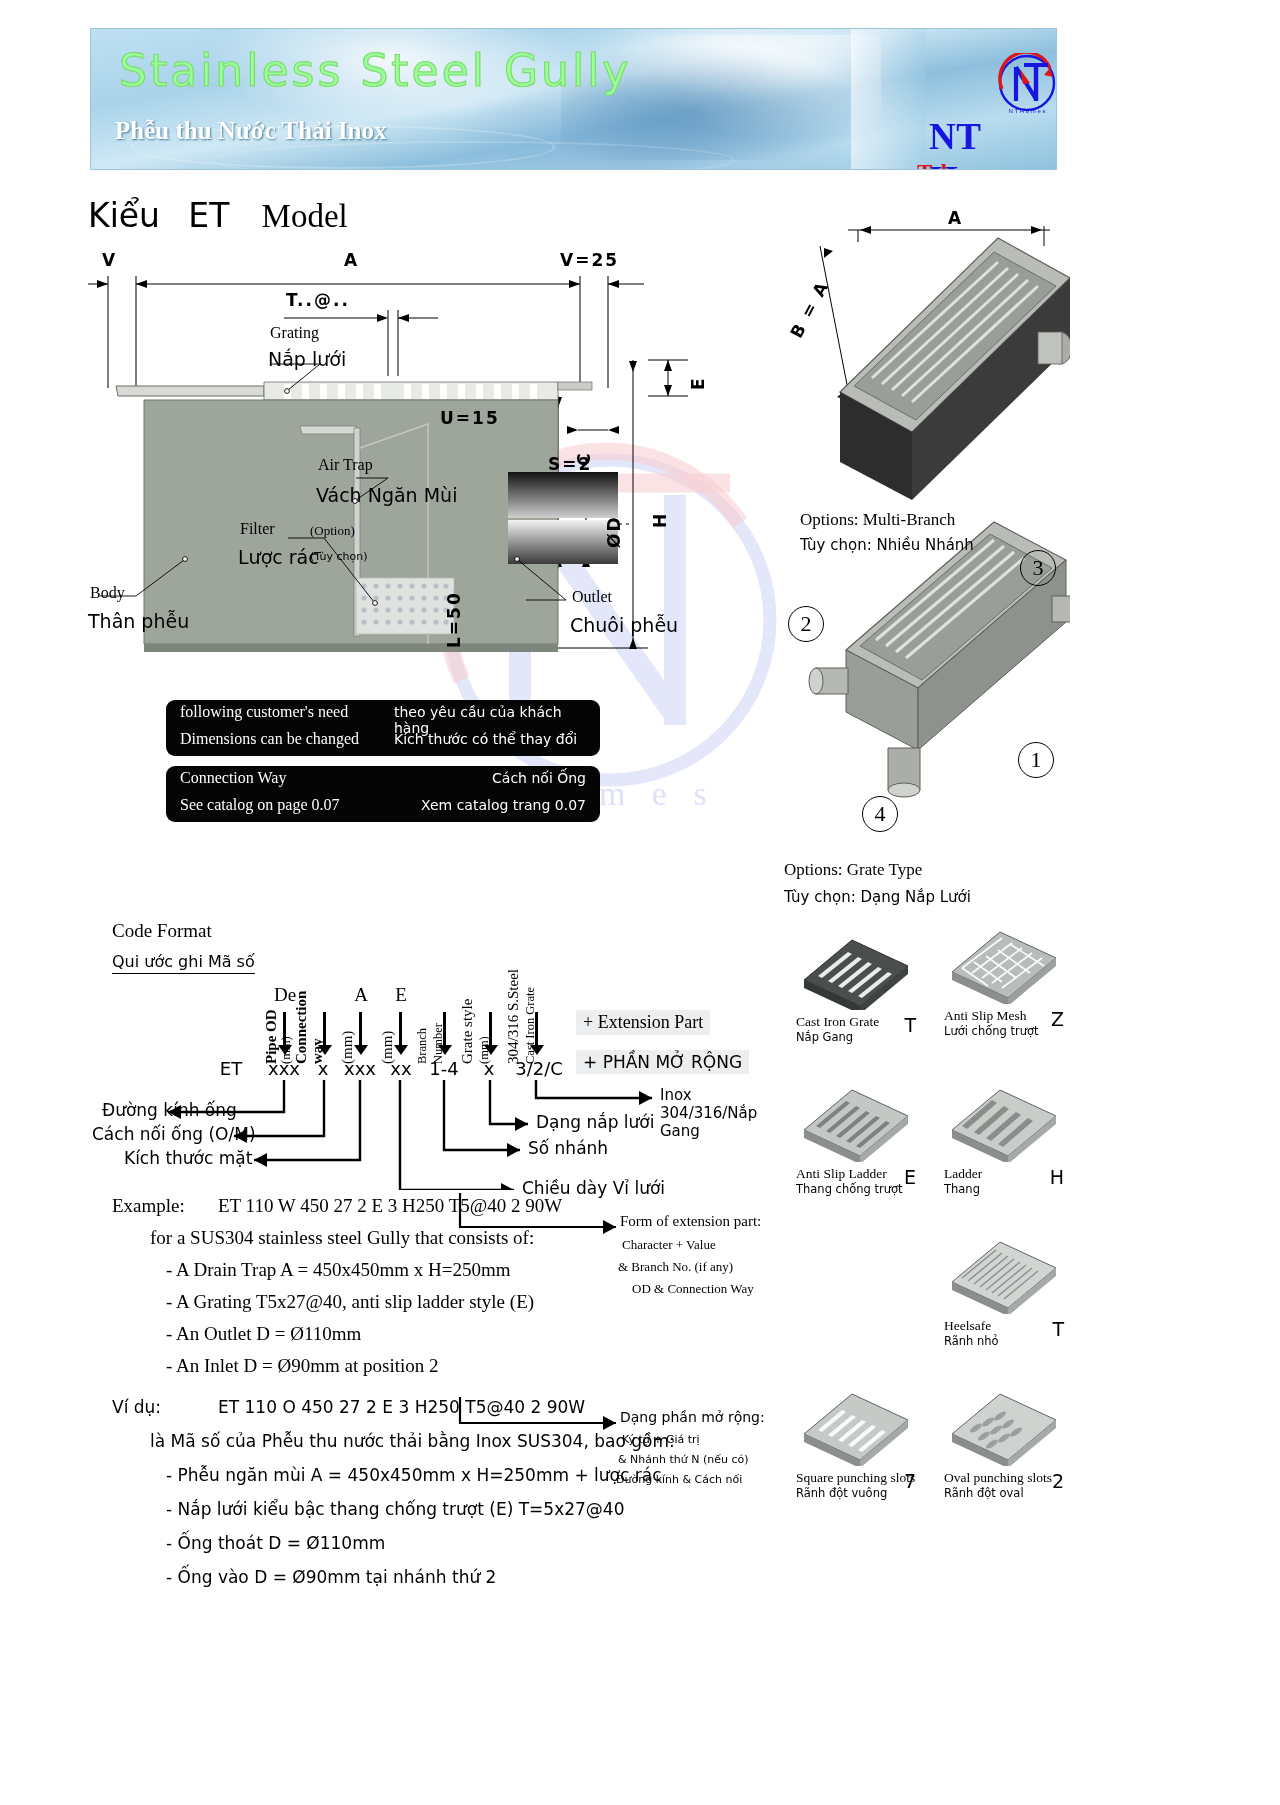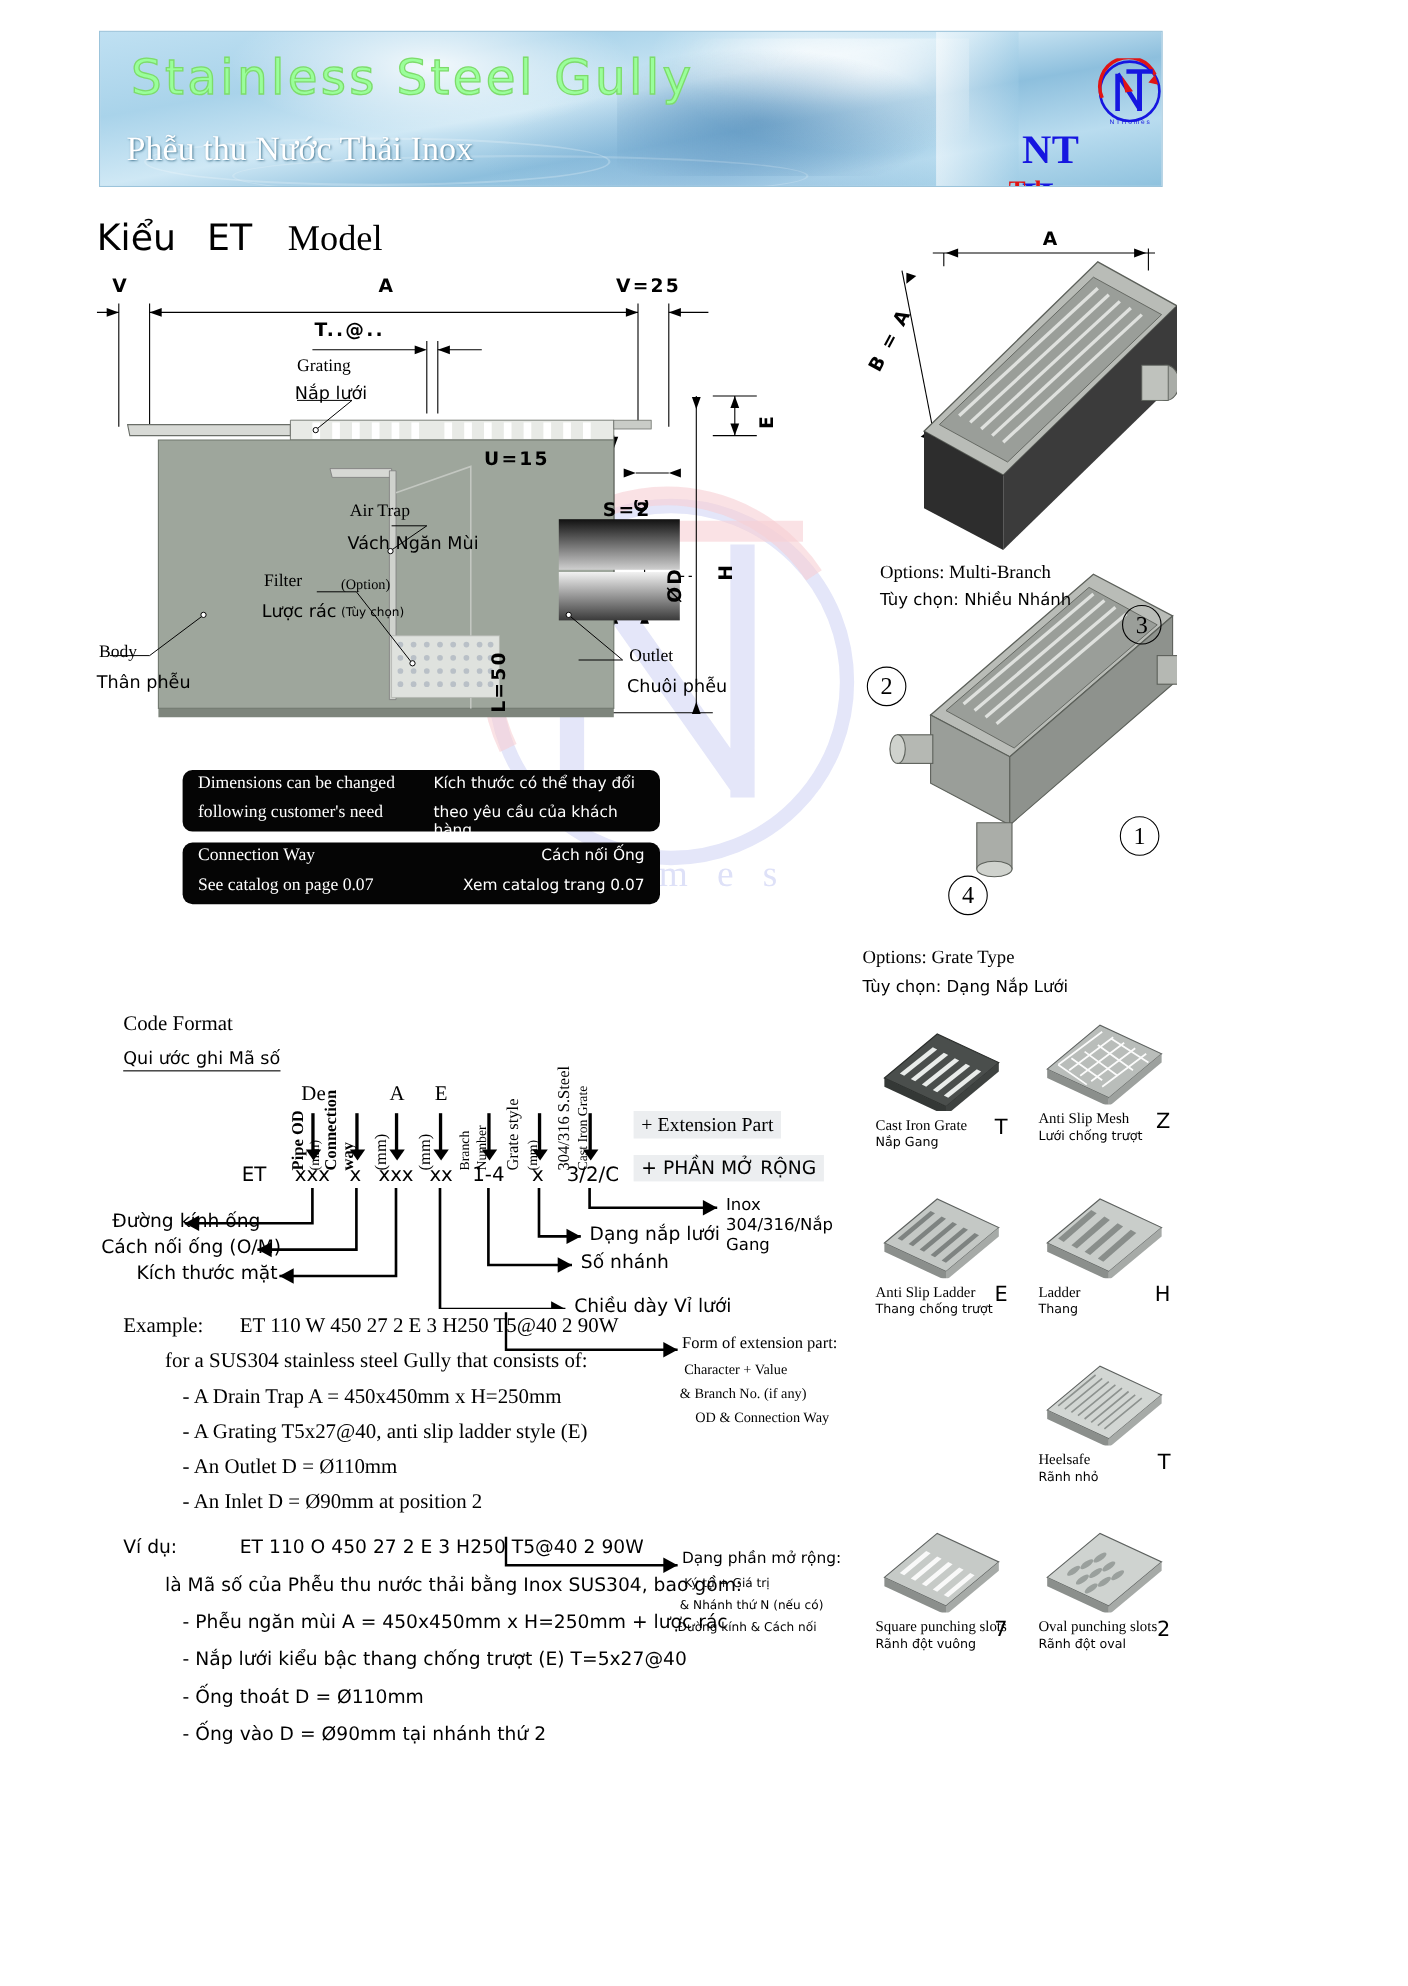--- a/index.html
+++ b/index.html
@@ -18,38 +18,38 @@
   .bn-splash{position:absolute;left:470px;top:6px;width:320px;height:125px;
      background:radial-gradient(ellipse at 40% 60%, rgba(60,120,170,.45), rgba(255,255,255,0) 62%),
                 radial-gradient(ellipse at 70% 25%, rgba(255,255,255,.7), rgba(255,255,255,0) 55%);
      filter:blur(.4px);}
   .bn-vert{position:absolute;left:760px;top:0;width:75px;height:140px;
      background:linear-gradient(90deg, rgba(255,255,255,.55), rgba(160,205,230,.35));}
   .title-out{position:absolute;left:28px;top:16px;font-family:"DejaVu Sans",sans-serif;
      font-size:44px;letter-spacing:3px;color:transparent;
      -webkit-text-stroke:1.2px #7ddc6a; text-shadow:0 0 1px #9f9;}
   .title-sub{position:absolute;left:24px;top:88px;font-family:"Liberation Serif",serif;
-     font-weight:normal;font-size:31px;color:#fff;text-shadow:1px 1px 2px #4a7c96;}
+     font-weight:bold;font-size:25px;color:#fff;text-shadow:1px 1px 2px #4a7c96;}
   .brand{position:absolute;left:838px;top:86px;font-family:"Liberation Serif",serif;
      font-weight:bold;font-size:37px;color:#1616e0;letter-spacing:.5px;}
   .tel{position:absolute;left:826px;top:131px;font-family:"Liberation Serif",serif;
      font-weight:bold;font-size:23px;color:#e01414;}
   .logo{position:absolute;left:897px;top:24px;width:78px;height:66px;}
 
   
   .h-model{position:absolute;left:88px;top:196px;font-size:33px;}
   .h-model .k{font-family:"DejaVu Sans",sans-serif;}
   .h-model .m{font-family:"Liberation Serif",serif;margin-left:24px;}
 
   
   .dwg{position:absolute;left:88px;top:248px;width:690px;height:440px;}
   .dimlbl{position:absolute;font-family:"DejaVu Sans",sans-serif;font-weight:bold;font-size:17px;letter-spacing:2px;}
   .dimlbl.v{transform:rotate(-90deg);transform-origin:left top;}
   .cal-en{position:absolute;font-family:"Liberation Serif",serif;font-size:16px;}
-  .cal-vi{position:absolute;font-family:"DejaVu Sans",sans-serif;font-size:16px;}
+  .cal-vi{position:absolute;font-family:"DejaVu Sans",sans-serif;font-size:19px;}
   .cal-sm{position:absolute;font-family:"DejaVu Sans",sans-serif;font-size:11px;}
   .cal-op{position:absolute;font-family:"Liberation Serif",serif;font-size:13px;}
 
   
   .nbox{position:absolute;background:#050505;border-radius:9px;color:#fff;}
   .nrow{position:relative;height:27px;}
   .nen{position:absolute;left:14px;top:3px;font-family:"Liberation Serif",serif;font-size:16px;}
   .nvi{position:absolute;top:4px;font-family:"DejaVu Sans",sans-serif;font-size:14px;}
 
   
@@ -309,26 +309,26 @@
     <div class="cal-vi" style="left:150px;top:298px;">Lược rác</div>
     <div class="cal-sm" style="left:222px;top:302px;">(Tùy chọn)</div>
     <div class="cal-en" style="left:2px;top:336px;">Body</div>
     <div class="cal-vi" style="left:0px;top:362px;">Thân phễu</div>
     <div class="cal-en" style="left:484px;top:340px;">Outlet</div>
     <div class="cal-vi" style="left:482px;top:366px;">Chuôi phễu</div>
   </div>
 
   <div class="nbox" style="left:166px;top:700px;width:434px;height:56px;">
     <div class="nrow">
+        <span class="nen">following customer's need</span>
+      <span class="nvi" style="left:228px">theo yêu cầu của khách hàng</span>
+      </div>
+    <div class="nrow">
         <span class="nen">Dimensions can be changed</span>
       <span class="nvi" style="left:228px">Kích thước có thể thay đổi</span>
-      </div>
-    <div class="nrow">
-        <span class="nen">following customer's need</span>
-      <span class="nvi" style="left:228px">theo yêu cầu của khách hàng</span>
       </div>
   </div>
 
   <div class="nbox" style="left:166px;top:766px;width:434px;height:56px;">
     <div class="nrow">
         <span class="nen">Connection Way</span>
       <span class="nvi" style="right:14px">Cách nối Ống</span>
       </div>
     <div class="nrow">
         <span class="nen">See catalog on page 0.07</span>

